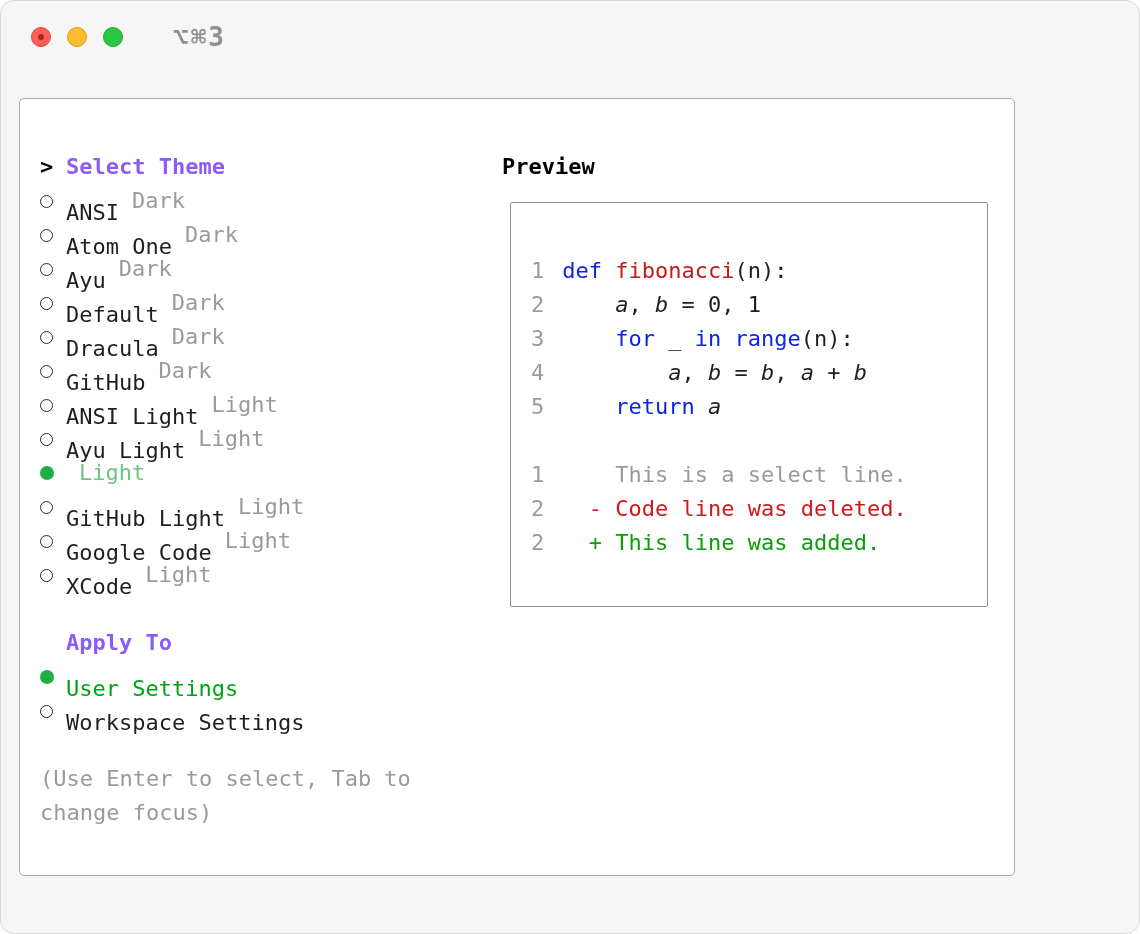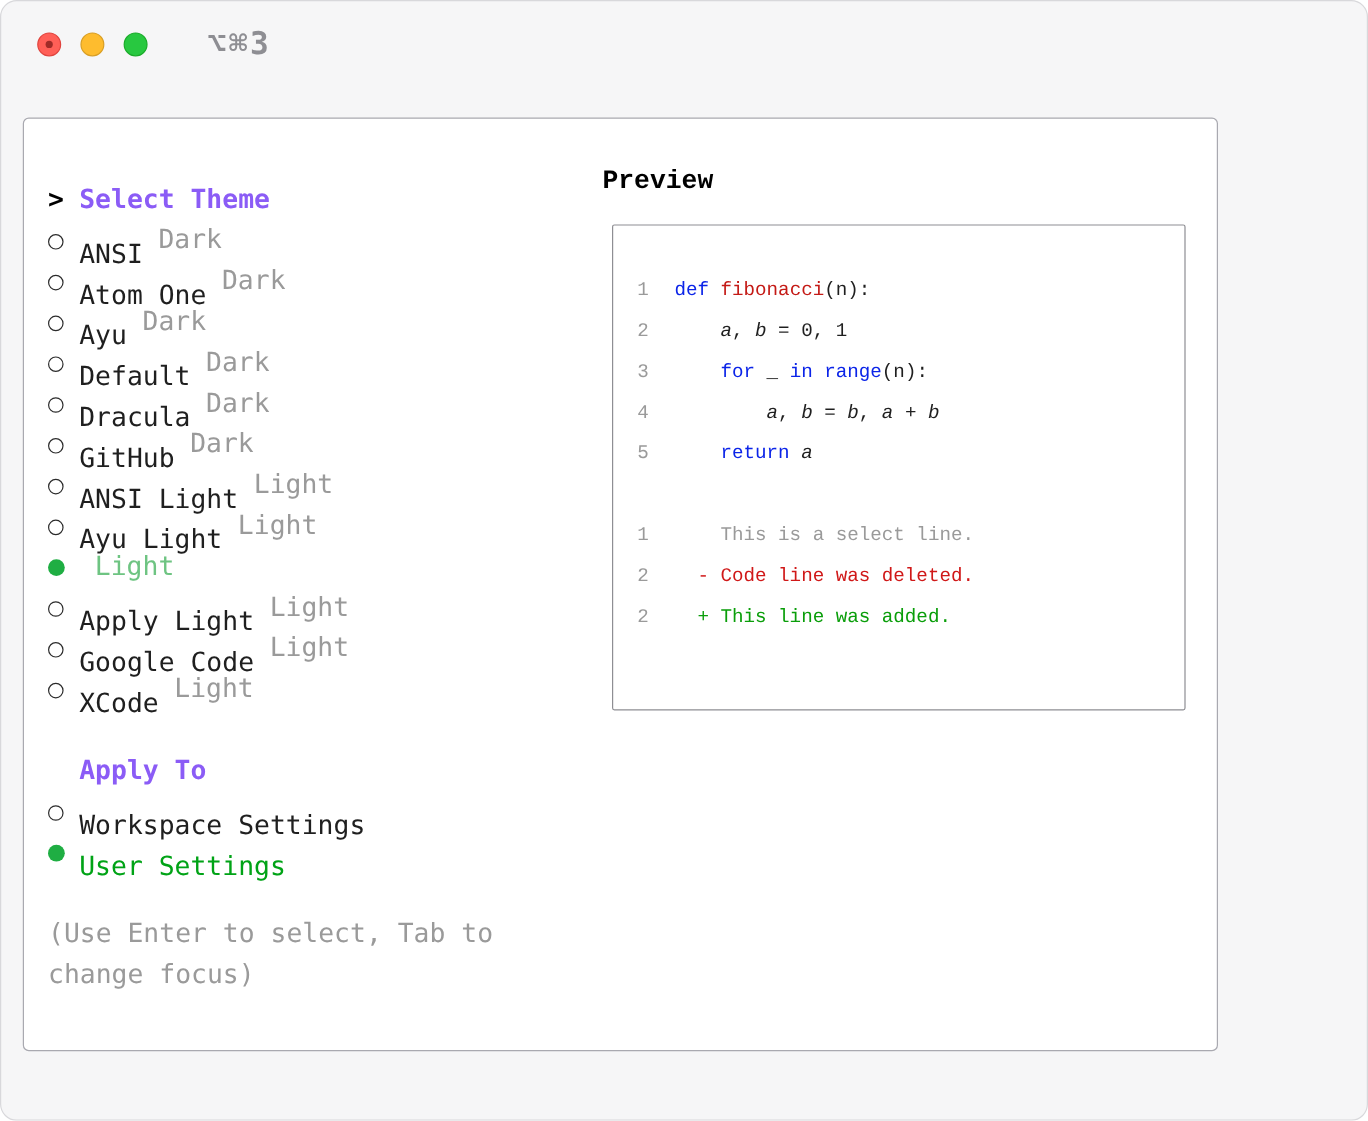--- a/index.html
+++ b/index.html
@@ -40,26 +40,26 @@
   .dot.filled{border:none;background:var(--dot-green);width:14px;height:14px;}
   .t-name{color:var(--text);margin-top:24px;}
   .t-variant{color:var(--muted);margin-left:13px;}
   .theme-row.selected .t-name{color:var(--green);}
   .theme-row.selected .t-variant{color:var(--suffix-green);}
   .apply-row .t-name{color:var(--text);}
   .apply-row.selected .t-name{color:var(--green);}
   .theme-row,.apply-row{cursor:pointer;}
   .help{margin-top:0;width:410px;color:var(--muted);font-size:22px;line-height:34px;}
   
-  .right{position:absolute;left:482px;top:36px;width:496px;font-family:Liberation Mono, monospace;}
+  .right{position:absolute;left:482px;top:51px;width:496px;}
   .preview-title{height:34px;line-height:34px;font-weight:bold;font-size:22px;color:#000;}
   .preview-box{
     margin-left:8px;margin-top:18px;width:478px;height:405px;
     border:1px solid #8e8e93;border-radius:2px;background:#fff;
-    padding:37px 0 0 20px;font-size:16px;overflow:hidden;
+    padding:51px 0 0 20px;font-size:22px;overflow:hidden;
   }
   .cline{height:34px;line-height:34px;white-space:pre;}
   .ln{display:inline-block;min-width:13px;margin-right:18px;color:var(--muted);}
   .ctext{white-space:pre;color:var(--text);}
   .tok-k{color:var(--kw);}
   .tok-f{color:var(--fn);}
   .tok-p{color:var(--text);}
   .tok-v{color:var(--text);font-style:italic;}
   .diff-context{color:var(--muted);}
   .diff-deleted{color:var(--del);}
@@ -86,35 +86,35 @@
       <div id="theme-list">
           <div class="row theme-row"><span class="icon-col"><span class="dot"></span></span><span class="t-name">ANSI</span><span class="t-variant">Dark</span></div>
           <div class="row theme-row"><span class="icon-col"><span class="dot"></span></span><span class="t-name">Atom One</span><span class="t-variant">Dark</span></div>
           <div class="row theme-row"><span class="icon-col"><span class="dot"></span></span><span class="t-name">Ayu</span><span class="t-variant">Dark</span></div>
           <div class="row theme-row"><span class="icon-col"><span class="dot"></span></span><span class="t-name">Default</span><span class="t-variant">Dark</span></div>
           <div class="row theme-row"><span class="icon-col"><span class="dot"></span></span><span class="t-name">Dracula</span><span class="t-variant">Dark</span></div>
           <div class="row theme-row"><span class="icon-col"><span class="dot"></span></span><span class="t-name">GitHub</span><span class="t-variant">Dark</span></div>
           <div class="row theme-row"><span class="icon-col"><span class="dot"></span></span><span class="t-name">ANSI Light</span><span class="t-variant">Light</span></div>
           <div class="row theme-row"><span class="icon-col"><span class="dot"></span></span><span class="t-name">Ayu Light</span><span class="t-variant">Light</span></div>
           <div class="row theme-row selected"><span class="icon-col"><span class="dot filled"></span></span><span class="t-variant">Light</span></div>
-          <div class="row theme-row"><span class="icon-col"><span class="dot"></span></span><span class="t-name">Apply Light</span><span class="t-variant">Light</span></div>
+          <div class="row theme-row"><span class="icon-col"><span class="dot"></span></span><span class="t-name">GitHub Light</span><span class="t-variant">Light</span></div>
           <div class="row theme-row"><span class="icon-col"><span class="dot"></span></span><span class="t-name">Google Code</span><span class="t-variant">Light</span></div>
           <div class="row theme-row"><span class="icon-col"><span class="dot"></span></span><span class="t-name">XCode</span><span class="t-variant">Light</span></div>
         </div>
 
       <div class="row blank"></div>
 
       <div class="row">
         <span class="icon-col"></span>
         <span class="title">Apply To</span>
       </div>
 
       <div id="apply-list">
+          <div class="row apply-row selected"><span class="icon-col"><span class="dot filled"></span></span><span class="t-name">User Settings</span></div>
           <div class="row apply-row"><span class="icon-col"><span class="dot"></span></span><span class="t-name">Workspace Settings</span></div>
-          <div class="row apply-row selected"><span class="icon-col"><span class="dot filled"></span></span><span class="t-name">User Settings</span></div>
         </div>
 
       <div class="row blank"></div>
 
       <div class="help">(Use Enter to select, Tab to change focus)</div>
     </div>
 
     <div class="right">
       <div class="preview-title">Preview</div>
       <div class="preview-box">

